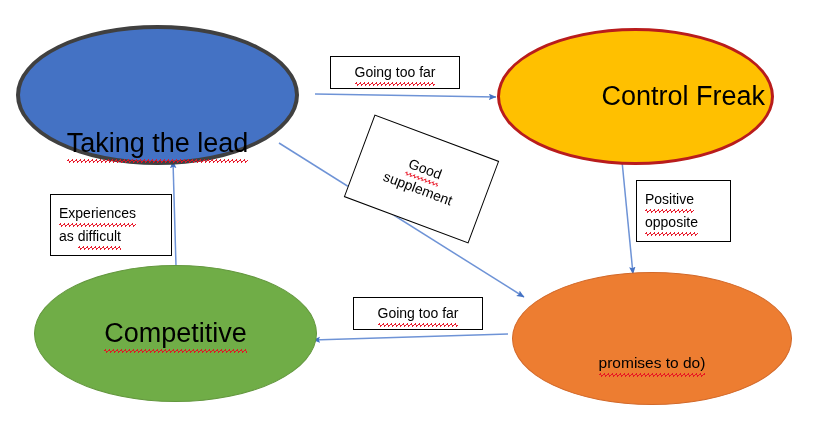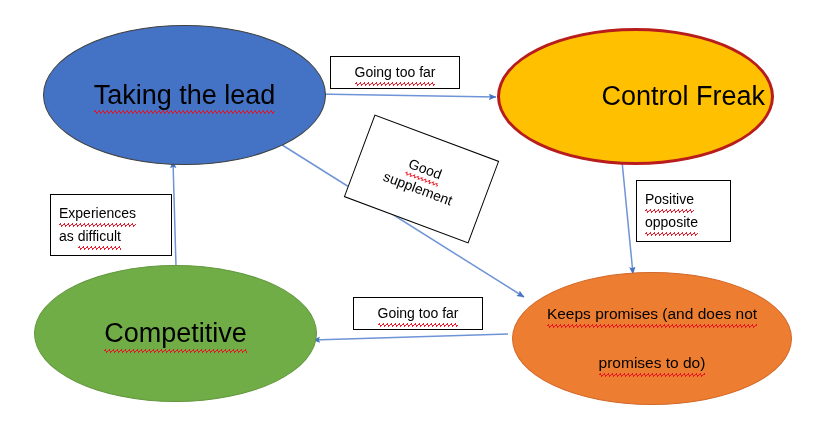--- a/index.html
+++ b/index.html
@@ -33,24 +33,25 @@
   }
   .node-label {
     display: block;
     color: #000000;
     line-height: 1.28;
     padding: 0 6px;
     white-space: pre-line;
   }
   
   #node-taking-the-lead {
-    left: 43px; top: 25px;
+    left: 16px; top: 25px;
     width: 283px; height: 140px;
     background: #4472C4;
-    border: 1px solid #404040;
+    border: 4px solid #404040;
+    align-items: flex-end;
   }
   #node-taking-the-lead .node-label { font-size: 27px; }
 
   #node-control-freak {
     left: 497px; top: 28px;
     width: 277px; height: 137px;
     background: #FFC000;
     border: 3px solid #b91c1c;
     justify-content: flex-end;
   }
@@ -168,21 +169,21 @@
 
   <div class="node" id="node-control-freak">
     <span class="node-label">Control Freak</span>
   </div>
 
   <div class="node" id="node-competitive">
     <span class="node-label"><span class="sq">Competitive</span></span>
   </div>
 
   <div class="node" id="node-keeps-promises">
-    <span class="node-label"><span class="sq">Keeps promises (and does not</span><br><br><span class="sq">promises to do)</span></span>
+    <span class="node-label"><br><br><span class="sq">promises to do)</span></span>
   </div>
 
   <div class="label-box" id="label-going-too-far-top">
     <span><span class="sq">Going too far</span></span>
   </div>
 
   <div class="label-box" id="label-good-supplement">
     <span><span class="sq">Good</span><br><span>supplement</span></span>
   </div>
 

